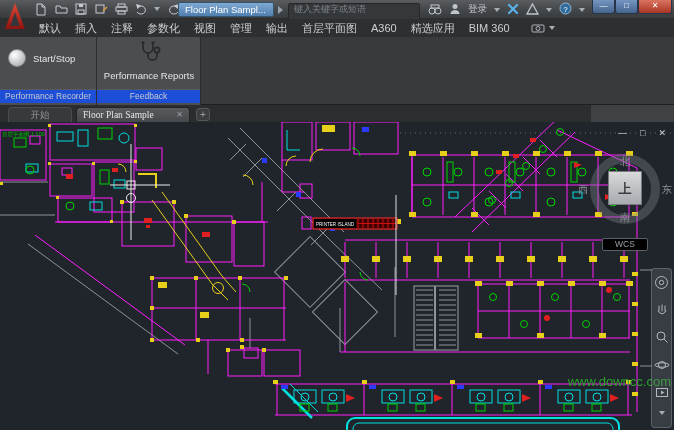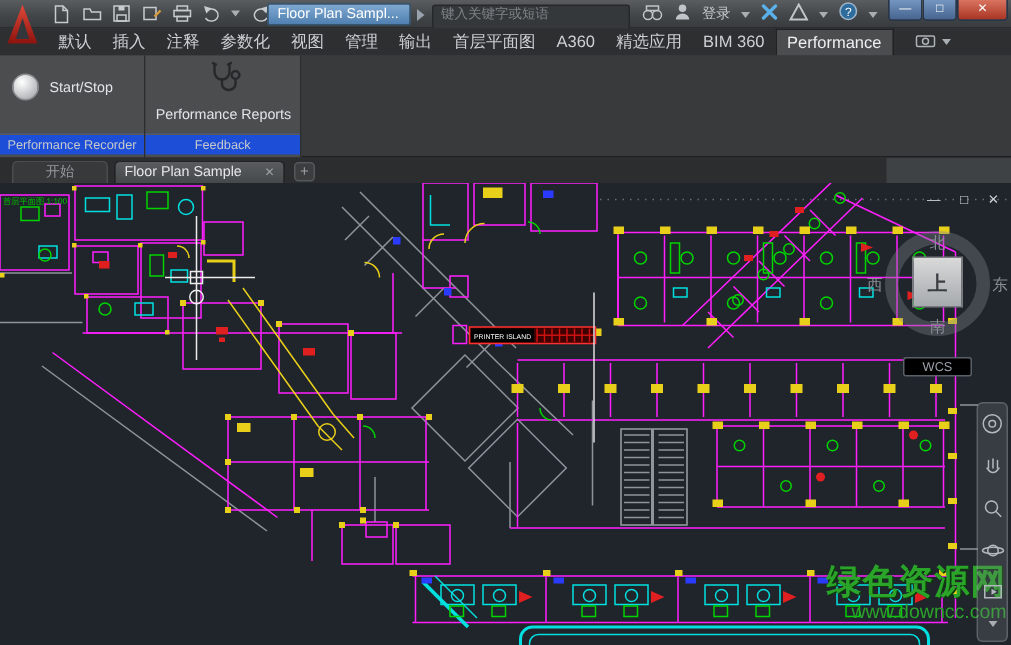--- a/index.html
+++ b/index.html
@@ -56,21 +56,21 @@
   .perf-reports { position:absolute; left:0; top:3px; width:104px; text-align:center; }
   .perf-reports .btn-label { display:block; margin-top:2px; }
 
   
   .filetabs { position:absolute; left:0; top:105px; width:591px; height:17px; background:#2b2d2f; }
   .ftab { position:absolute; top:2px; height:15px; border-radius:4px 4px 0 0; font-size:9.5px; }
   .ftab.start { left:8px; width:64px; background:#37393b; border:1px solid #4a4c4e; border-bottom:none;
     color:#94989c; text-align:center; line-height:14px; }
   .ftab.activeft { left:76px; width:114px; background:linear-gradient(#595c5f,#46494c);
     border:1px solid #222324; border-bottom:none; color:#e4e6e8; line-height:14px;
-    display:flex; align-items:center; padding:0 6px; gap:6px; }
+    display:flex; align-items:center; padding:0 6px; gap:6px;font-family:Liberation Serif, serif; }
   .ftab.activeft .fclose { color:#9ca0a4; font-size:8px; margin-left:auto; }
   .newtab { position:absolute; left:196px; top:3px; width:14px; height:13px; background:#3b3d3f;
     border:1px solid #55585a; border-radius:3px; color:#9ca0a4; font-size:10px; line-height:11px;
     text-align:center; }
 
   
   .canvas { position:absolute; left:0; top:122px; width:674px; height:308px; background:#20242b; overflow:hidden; }
   .canvas svg.plan { position:absolute; left:0; top:0; }
 
   .dwg-ctrls { position:absolute; top:6px; right:8px; display:flex; gap:13px; z-index:6;
@@ -219,21 +219,20 @@
     <span class="rtab">插入</span>
     <span class="rtab">注释</span>
     <span class="rtab">参数化</span>
     <span class="rtab">视图</span>
     <span class="rtab">管理</span>
     <span class="rtab">输出</span>
     <span class="rtab">首层平面图</span>
     <span class="rtab">A360</span>
     <span class="rtab">精选应用</span>
     <span class="rtab">BIM 360</span>
-    <span class="rtab active">Performance</span>
     <span class="tab-extra">
       <span class="ticon">
         <svg width="14" height="10">
             <rect x="1" y="2" width="12" height="7" rx="1" fill="none" stroke="#aeb3b8"></rect>
             <circle cx="7" cy="5.5" r="2" fill="none" stroke="#aeb3b8"></circle>
           </svg>
       </span>
       <span class="caret"></span>
     </span>
   </div>
@@ -586,17 +585,16 @@
       <span>
         <svg width="14" height="11">
             <rect x="1.5" y="1.5" width="11" height="8" fill="none" stroke="#b2b8be"></rect>
             <path d="M6,3.5 l3.5,2 l-3.5,2 z" fill="#b2b8be"></path>
           </svg>
       </span>
       <span class="caret"></span>
     </div>
 
     <div class="watermark">
-      <div class="wm1">绿色资源网</div>
       <div class="wm2">www.downcc.com</div>
     </div>
   </div>
 </div>
 
 </body></html>

